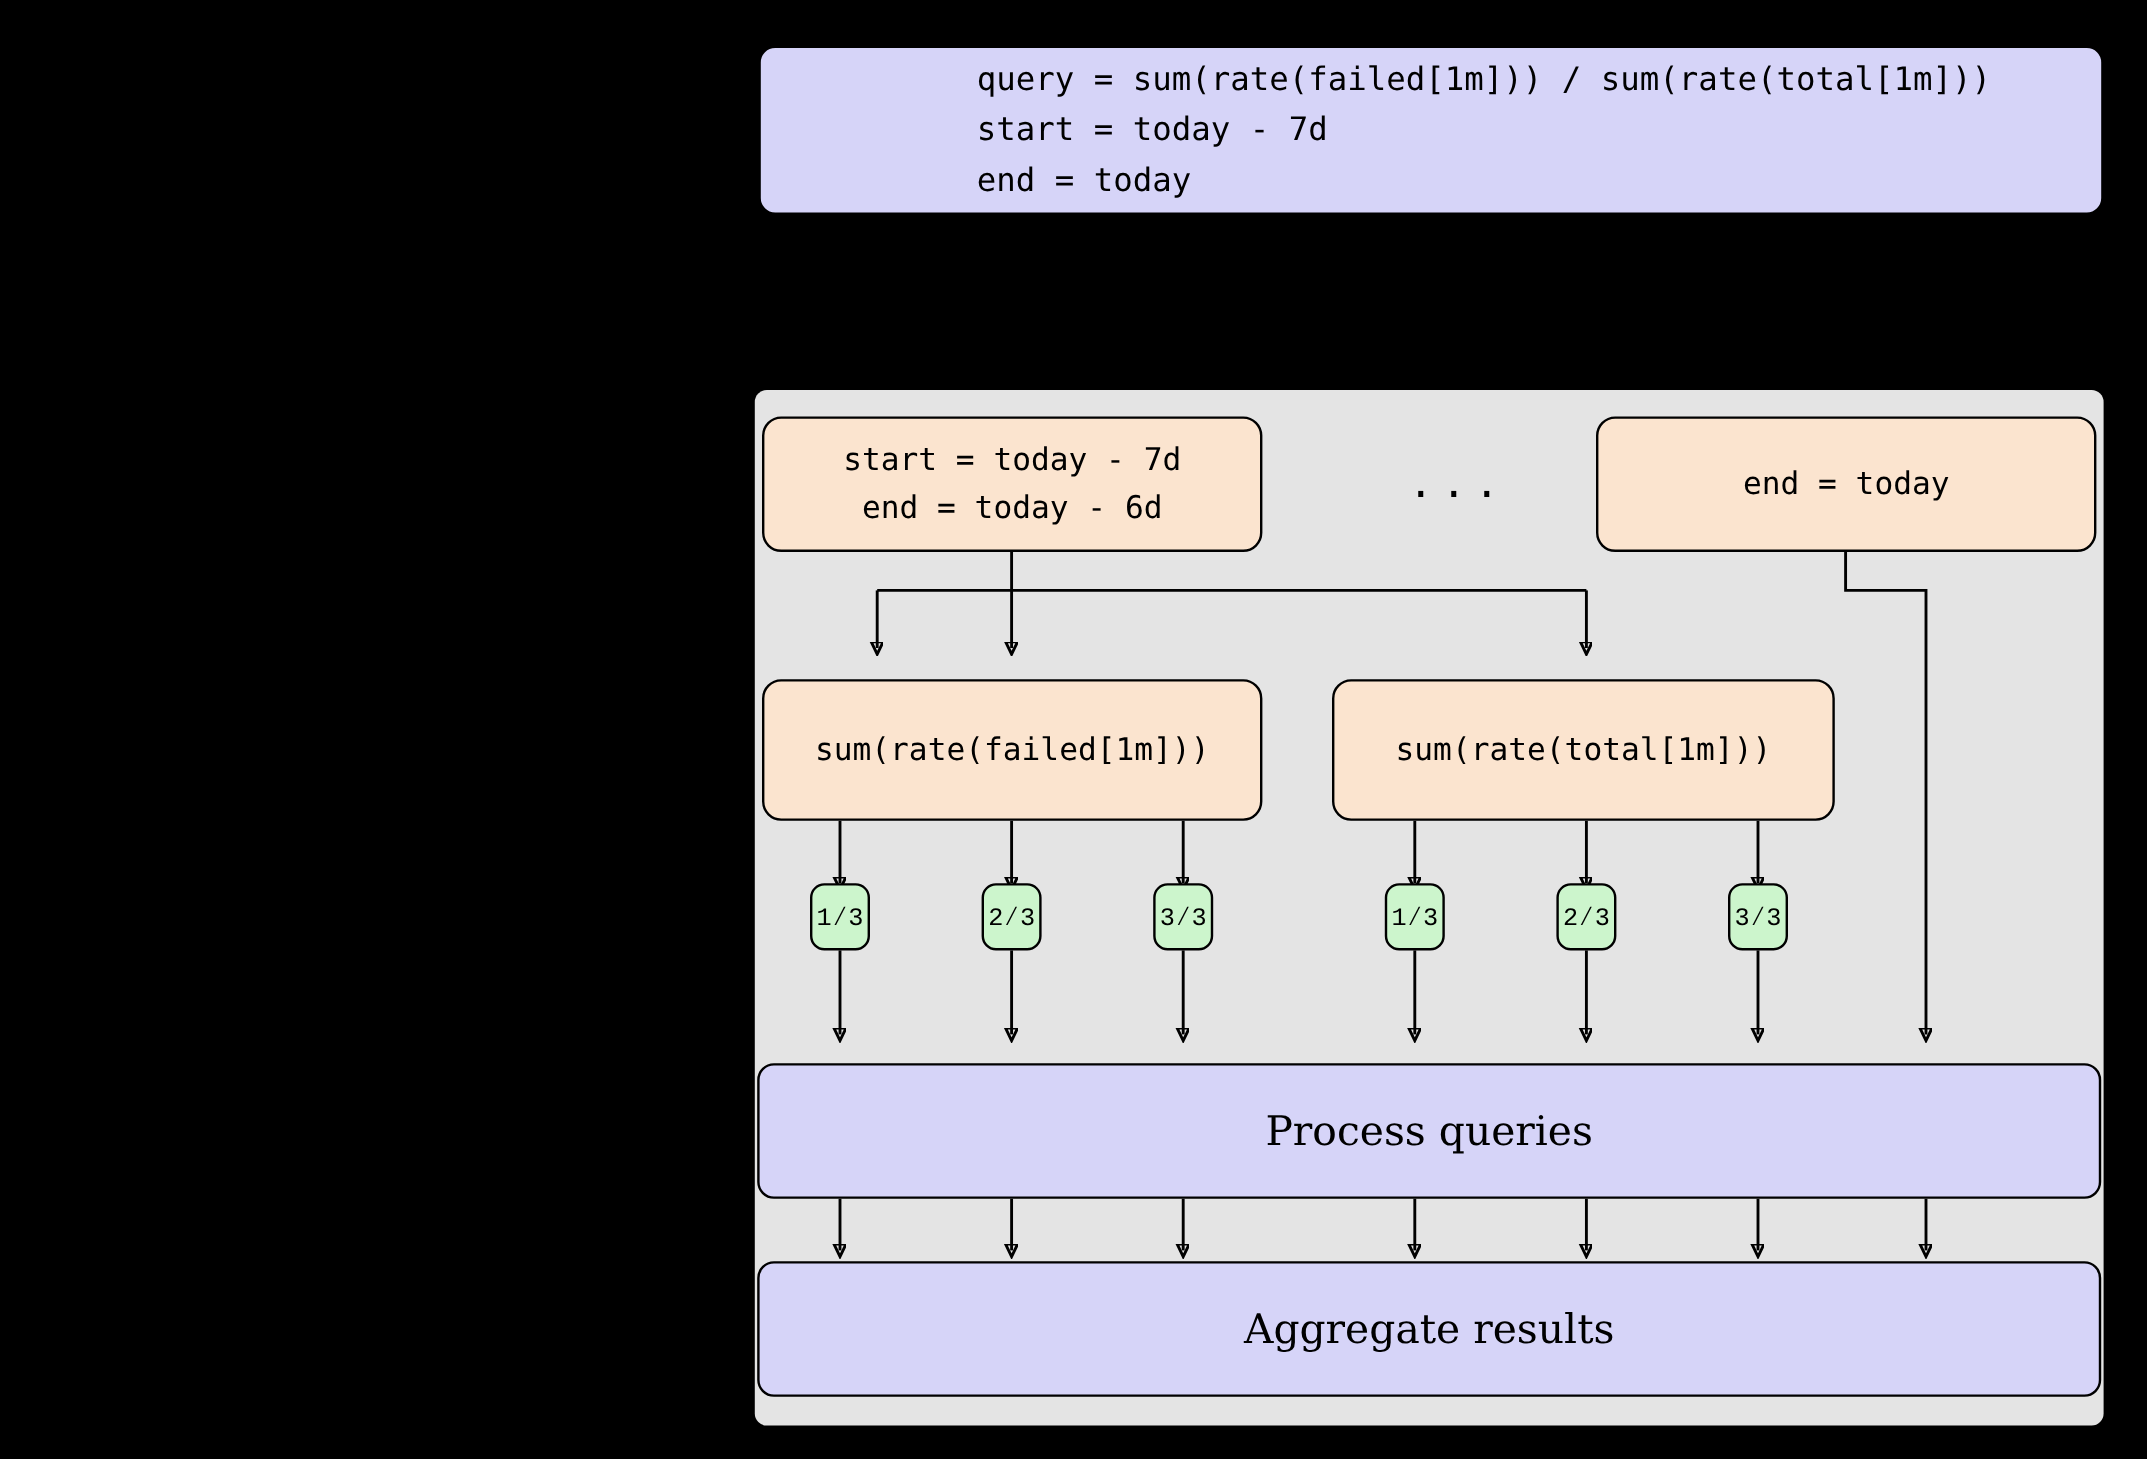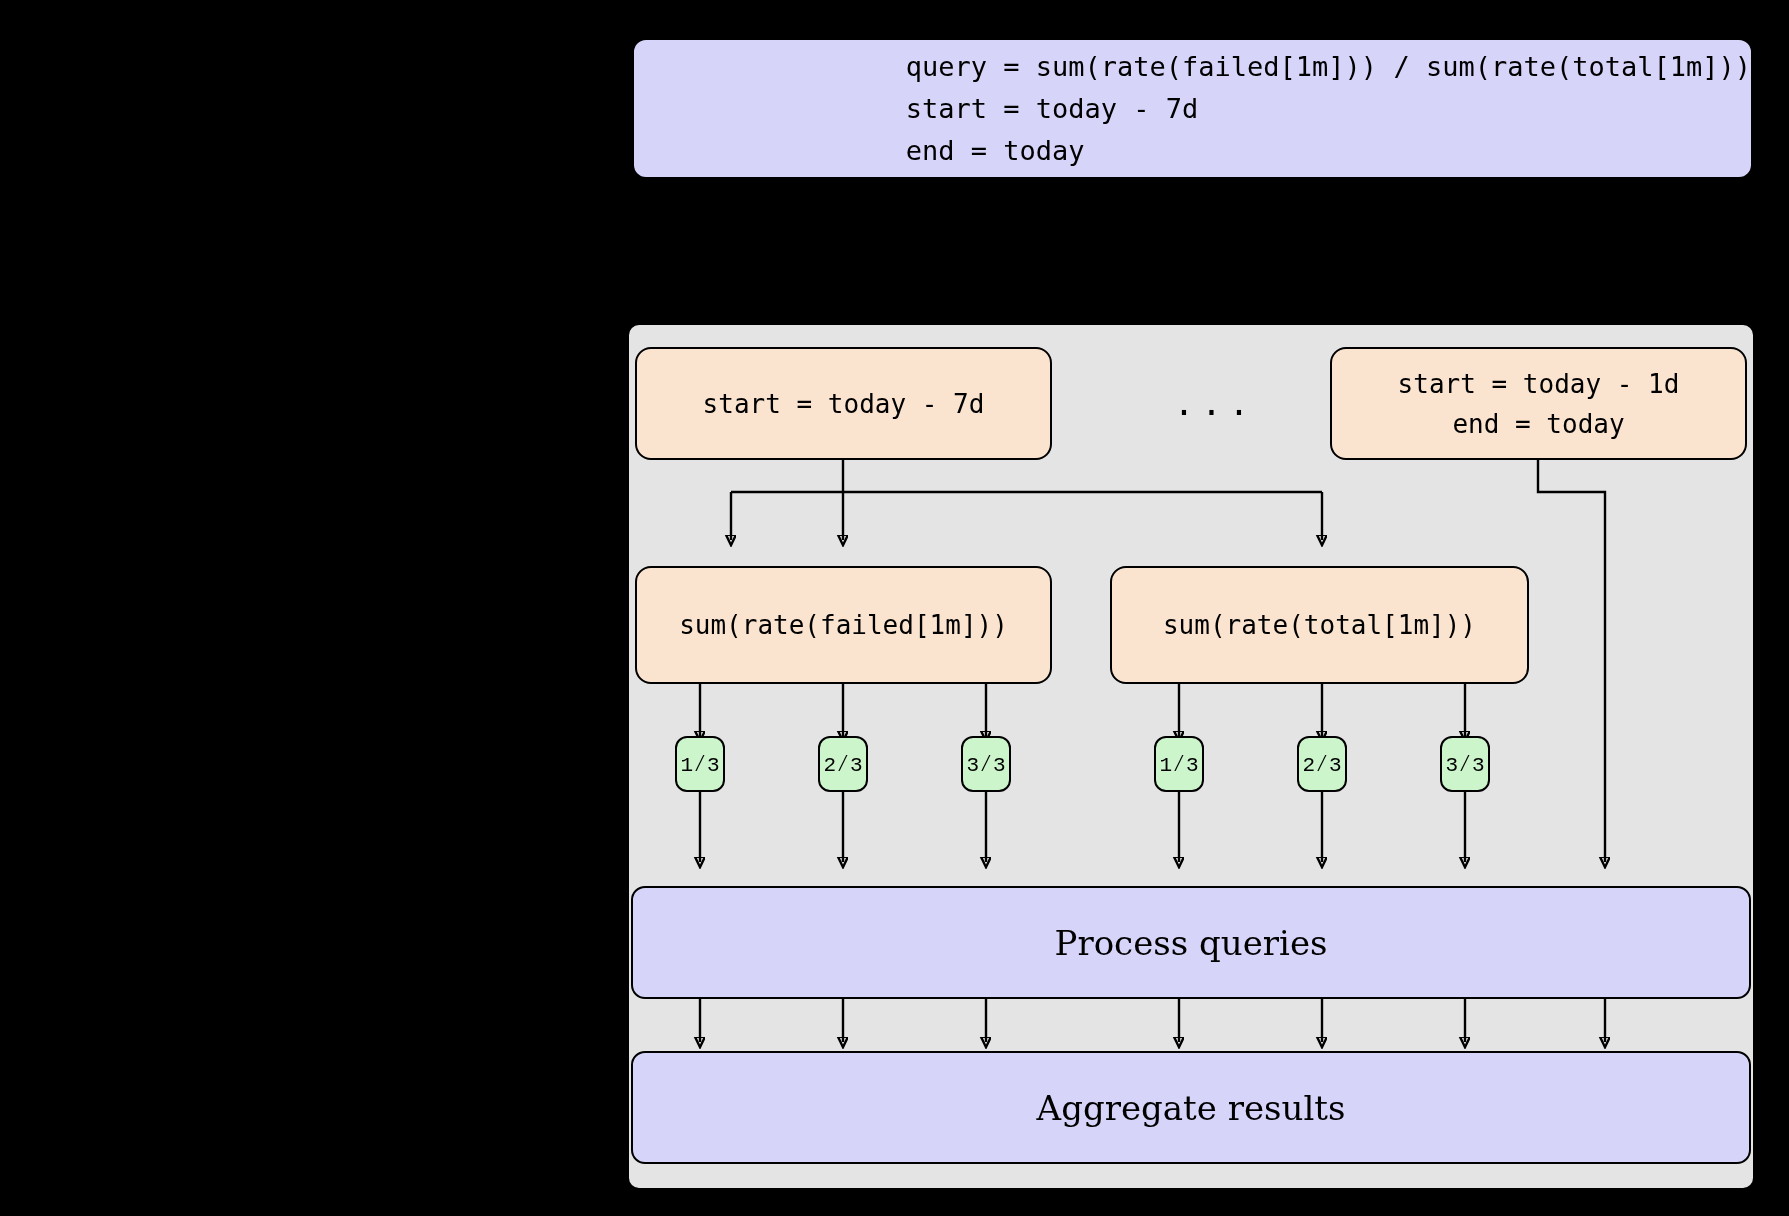--- a/index.html
+++ b/index.html
@@ -14,21 +14,21 @@
   .mono{font-family:"DejaVu Sans Mono","Liberation Mono",monospace;}
   .serif{font-family:"DejaVu Serif","Liberation Serif",serif;}
 
   .purple{background:#d6d4f8;}
   .orange{background:#fbe4cf;}
   .green{background:#ccf5cc;}
   .greyband{background:#e4e4e4;}
 
   
   #top-query-box{left:632px;top:38px;width:1121px;height:141px;border-radius:14px;
-                 justify-content:flex-end;align-items:center;padding:0 0 0 88px;}
+                 justify-content:center;align-items:center;padding:0 0 0 88px;}
   #top-query-box .codeblock{white-space:pre;font-size:27px;line-height:42px;color:#000;letter-spacing:0px;}
 
   
   #shard-container{left:629px;top:325px;width:1124px;height:863px;background:#e4e4e4;border:none;border-radius:10px;}
 
   
   .range-box{height:113px;border-radius:16px;padding:0 26px;flex-direction:column;
              align-items:center;justify-content:center;}
   .range-box .line{white-space:pre;font-size:26px;line-height:40px;color:#000;}
   #range-box-first{left:635px;top:347px;width:417px;}
@@ -108,26 +108,26 @@
   </svg>
 
   <div class="node purple mono" id="top-query-box">
     <div class="codeblock"><span>query = sum(rate(failed[1m])) / sum(rate(total[1m]))</span>
 <span>start = today - 7d</span>
 <span>end = today</span></div>
   </div>
 
   <div class="node orange mono range-box" id="range-box-first">
     <div class="line">start = today - 7d</div>
+    <div class="line">end = today - 6d</div>
   </div>
 
   <div id="range-ellipsis" class="mono">...</div>
 
   <div class="node orange mono range-box" id="range-box-last">
-    <div class="line">start = today - 1d</div>
     <div class="line">end = today</div>
   </div>
 
   <div class="node orange mono subquery-box" id="subquery-failed">
     <div class="txt">sum(rate(failed[1m]))</div>
   </div>
   <div class="node orange mono subquery-box" id="subquery-total">
     <div class="txt">sum(rate(total[1m]))</div>
   </div>
 

